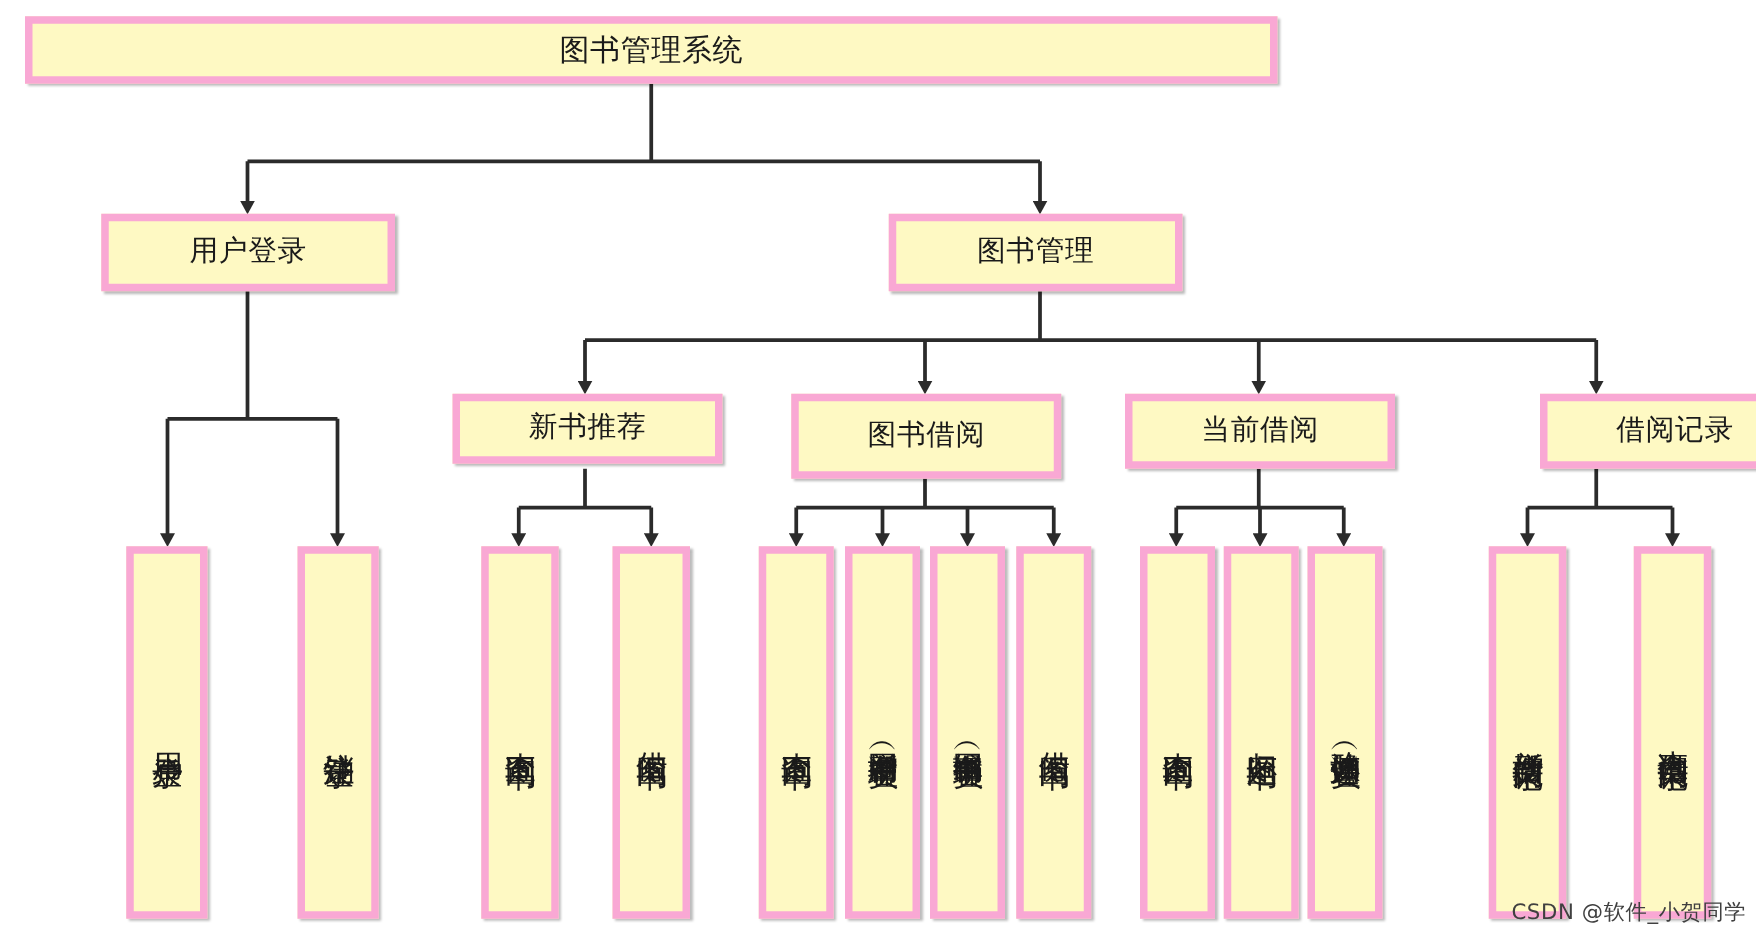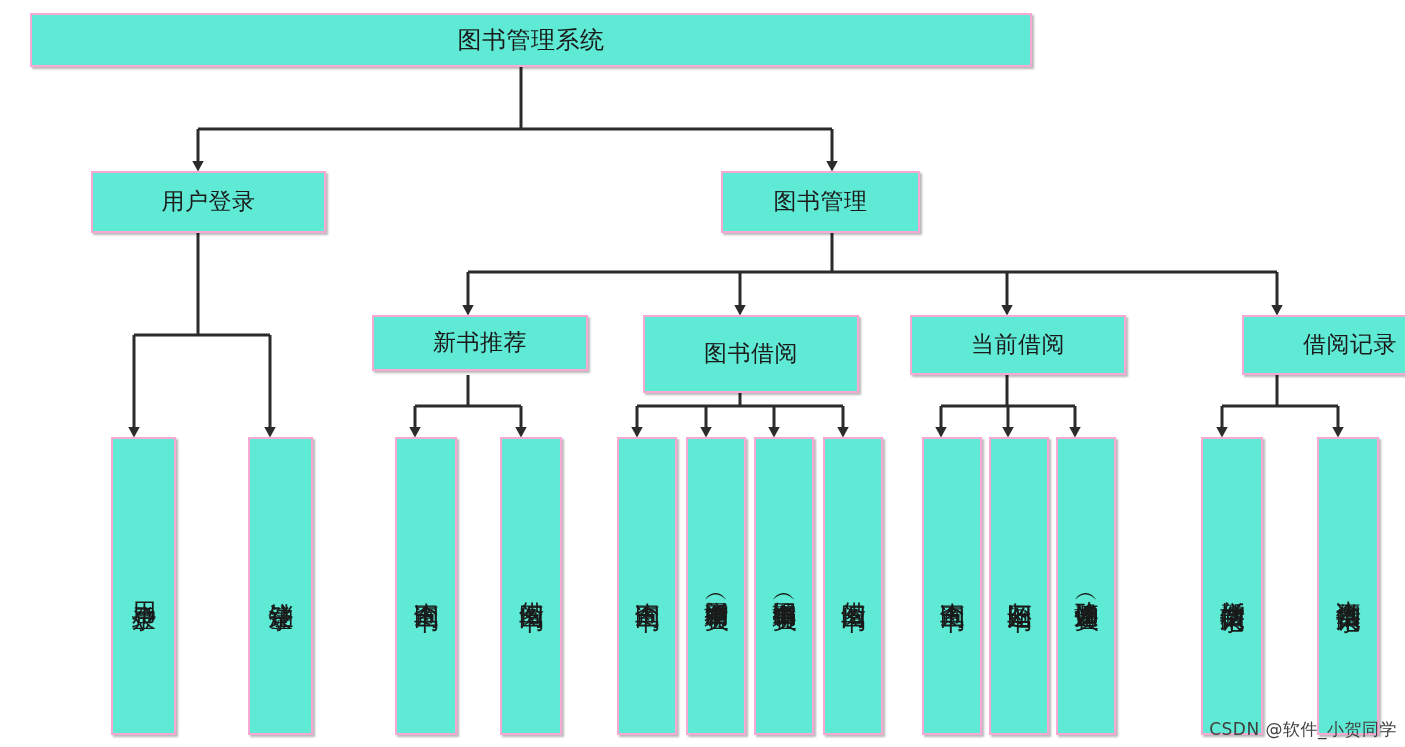--- a/index.html
+++ b/index.html
@@ -22,28 +22,27 @@
   svg.layer {
     position: absolute;
     left: 0;
     top: 0;
     width: 1405px;
     height: 747px;
   }
   .node-box {
     position: absolute;
     box-sizing: border-box;
-    border: 2px solid #f9a8d4;
-    background: #5eead4;
+    border: 6px solid #f9a8d4;
+    background: #fef9c3;
     box-shadow: 2px 2px 2px rgba(0,0,0,0.28);
     display: flex;
     align-items: center;
     justify-content: center;
     color: #1a1a1a;
-    margin-left: 10px;
   }
   .node-label-h {
     font-size: 23px;
     line-height: 1.1;
     letter-spacing: 0.5px;
     white-space: nowrap;
     text-align: center;
   }
   .node-box.title .node-label-h { font-size: 24px; }
   .node-box.leaf {
@@ -127,28 +126,28 @@
     </g>
   </svg>
 
   <div class="node-box title" style="left:20px; top:13px; width:1002px; height:54px;">
     <span class="node-label-h">图书管理系统</span>
   </div>
 
   <div class="node-box" style="left:81px; top:171px; width:235px; height:62px;">
     <span class="node-label-h">用户登录</span>
   </div>
-  <div class="node-box" style="left:711px; top:171px; width:199px; height:62px;">
+  <div class="node-box" style="left:711px; top:171px; width:235px; height:62px;">
     <span class="node-label-h">图书管理</span>
   </div>
 
   <div class="node-box" style="left:362px; top:315px; width:216px; height:56px;">
     <span class="node-label-h">新书推荐</span>
   </div>
-  <div class="node-box" style="left:633px; top:315px; width:216px; height:78px;">
+  <div class="node-box" style="left:633px; top:315px; width:216px; height:68px;">
     <span class="node-label-h">图书借阅</span>
   </div>
   <div class="node-box" style="left:900px; top:315px; width:216px; height:60px;">
     <span class="node-label-h">当前借阅</span>
   </div>
   <div class="node-box" style="left:1232px; top:315px; width:216px; height:60px;">
     <span class="node-label-h">借阅记录</span>
   </div>
 
   <div class="node-box leaf" style="left:101px; top:437px; width:65px; height:298px;">

